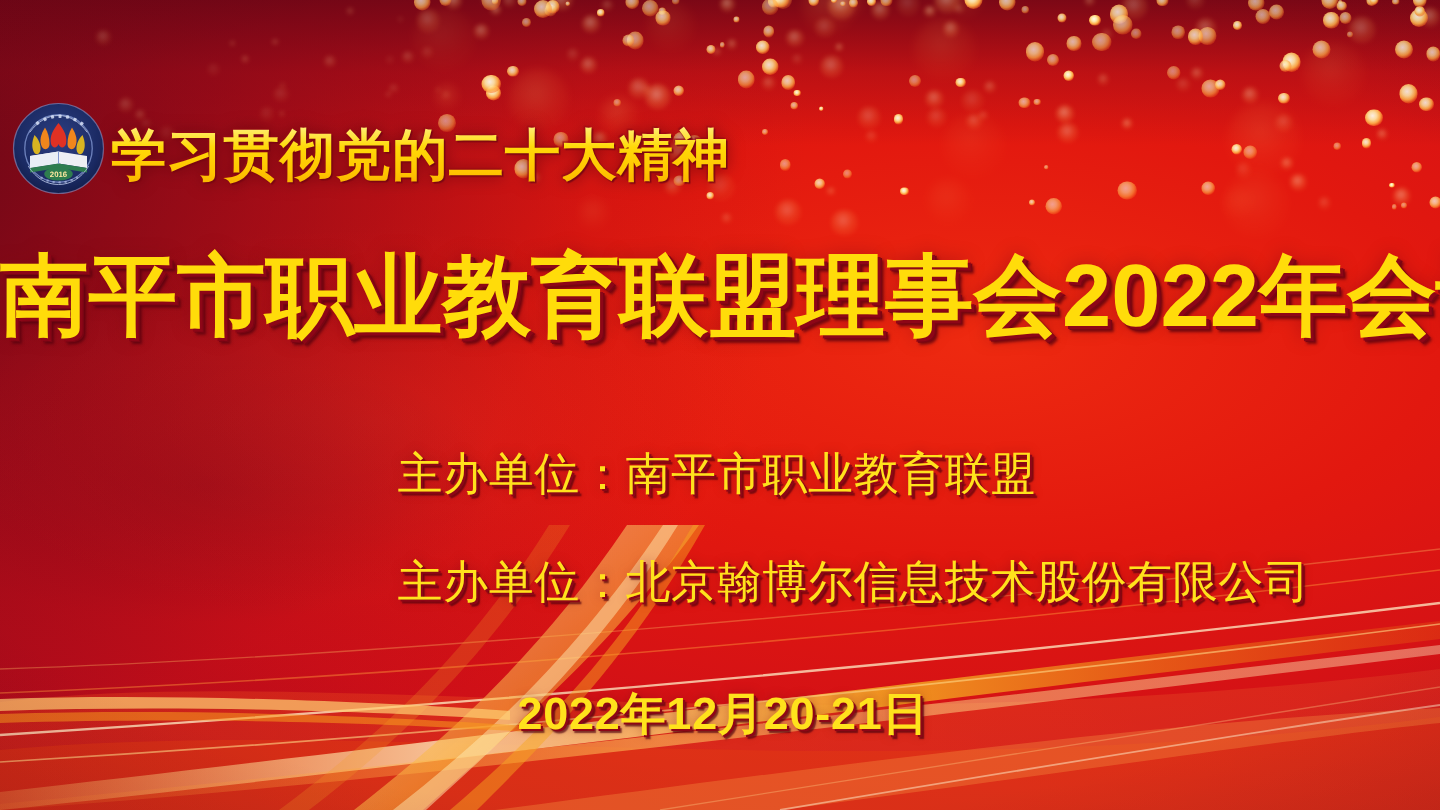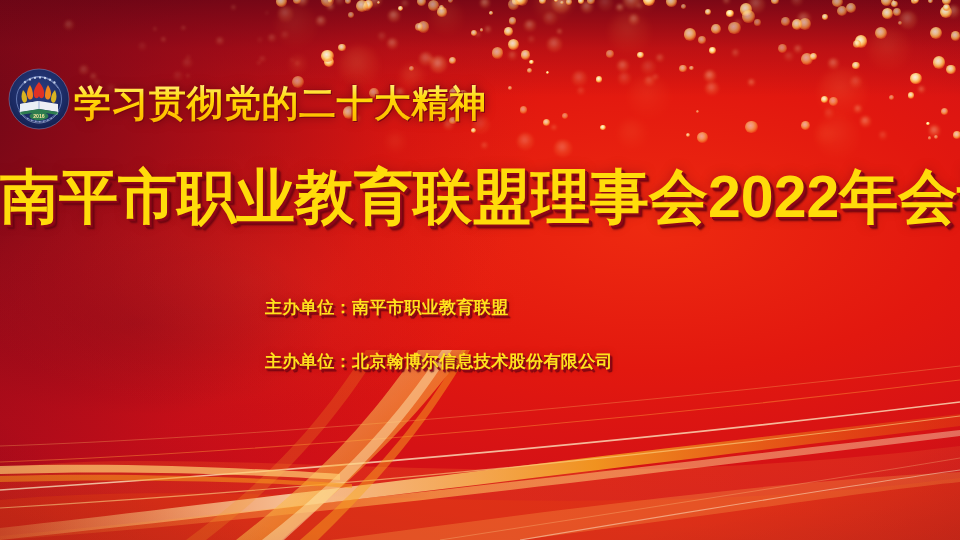--- a/index.html
+++ b/index.html
@@ -125,22 +125,22 @@
        4px 4px 2px rgba(80,2,14,0.75),
        0 0 12px rgba(120,4,16,0.45);
   }
 
   .body-block {
     position: absolute;
     left: 265px; top: 296px;
     width: 600px;
   }
   .body-line {
-    font-size: 17px;
-    font-weight: 700;
+    font-size: 30px;
+    font-weight: 400;
     color: #ffe21c;
     white-space: nowrap;
     letter-spacing: 0.4px;
     text-shadow:
        1.5px 1.5px 0 #8d0617,
        2.5px 2.5px 1px rgba(80,2,14,0.7),
        0 0 7px rgba(110,4,16,0.40);
   }
   .body-line.l1 { margin-bottom: 31px; }
   .body-line.l2 { margin-bottom: 31px; }
@@ -521,14 +521,15 @@
     <span>学习贯彻党的二十大精神</span>
   </div>
 
   <div class="headline">南平市职业教育联盟理事会2022年会议</div>
 
   <div class="body-block">
     <div class="body-line l1">主办单位：南平市职业教育联盟</div>
     <div class="body-line l3">主办单位：北京翰博尔信息技术股份有限公司</div>
   </div>
 
+  <div class="date-line">2022年12月20-21日</div>
 
 </div>
 
 </body></html>

